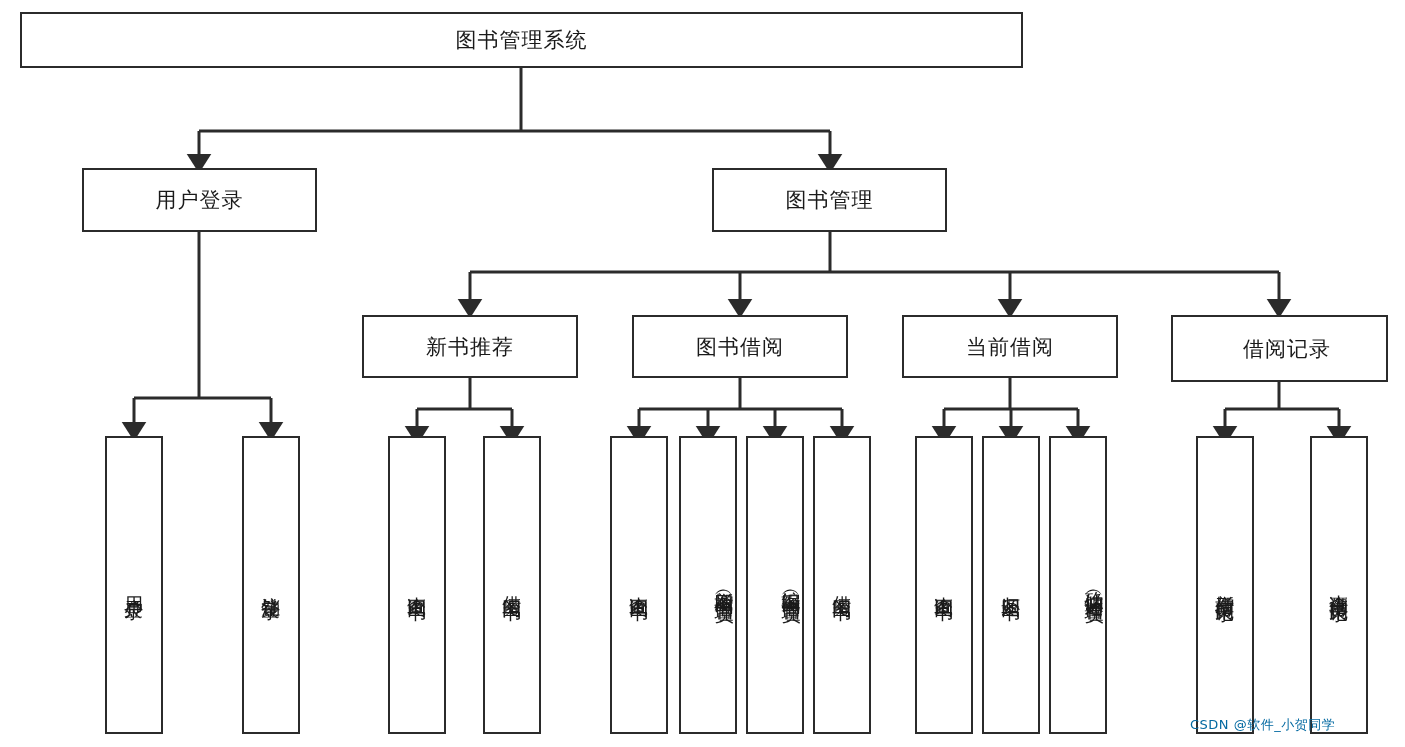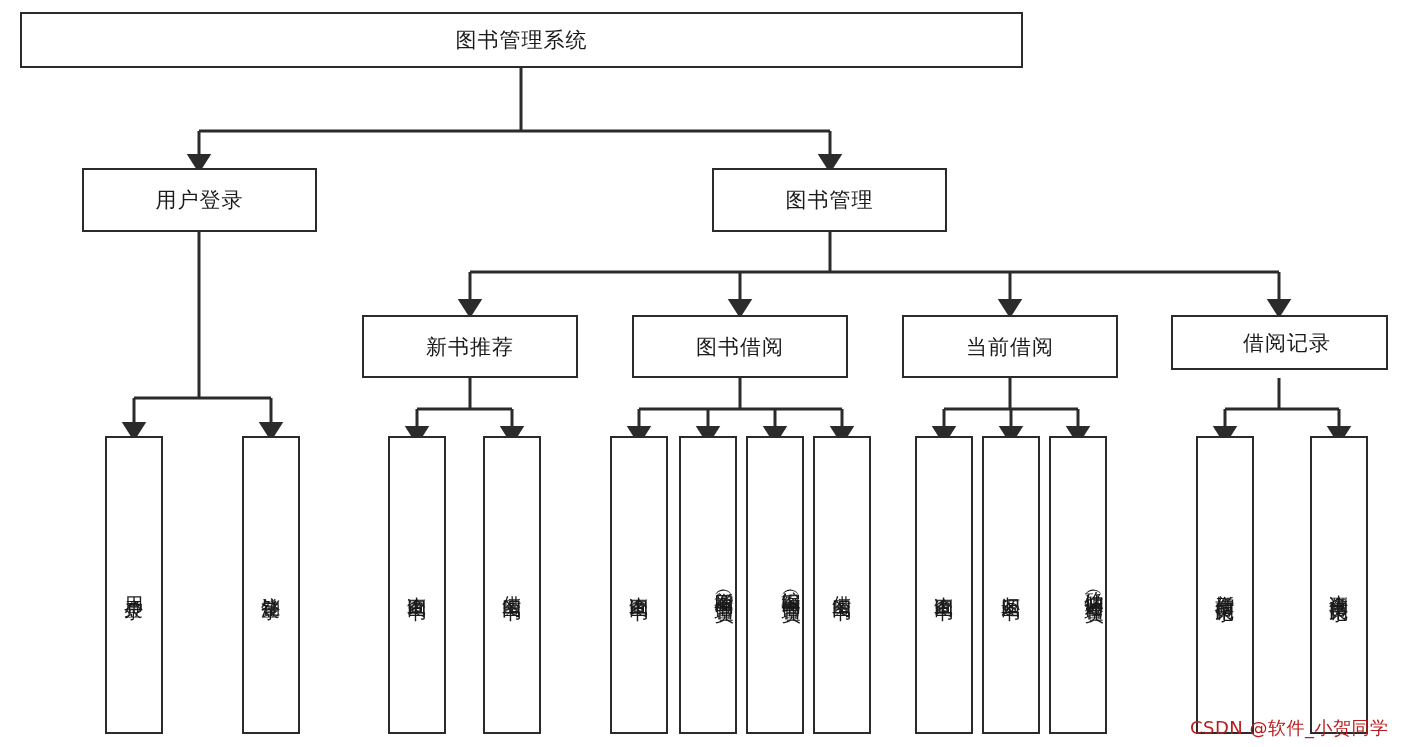--- a/index.html
+++ b/index.html
@@ -7,21 +7,21 @@
   #canvas{position:relative;width:1405px;height:747px;overflow:hidden;background:#fff;}
   svg.edges{position:absolute;left:0;top:0;width:1405px;height:747px;}
   .node{position:absolute;box-sizing:border-box;border:2px solid #2b2b2b;background:#ffffff;
         display:flex;align-items:center;justify-content:center;text-align:right;
         color:#1a1a1a;}
   .node.h{font-size:21px;letter-spacing:1px;}
   .node.v{font-size:19px;writing-mode:vertical-rl;text-orientation:upright;
           line-height:1.12;letter-spacing:2px;padding:8px 0;
           align-items:flex-start;justify-content:center;}
   .node.v.centerv{align-items:center;}
-  .watermark{position:absolute;color:#b91c1c;font-size:18px;letter-spacing:.5px;
+  .watermark{position:absolute;color:#0369a1;font-size:13px;letter-spacing:.5px;
              white-space:nowrap;}
 </style>
 </head>
 <body>
 
 <div id="canvas">
 
   <svg class="edges" viewBox="0 0 1405 747" xmlns="http://www.w3.org/2000/svg">
     <defs>
       <marker id="ah" markerWidth="11" markerHeight="11" refX="1.5" refY="4.2" orient="auto" markerUnits="strokeWidth">
@@ -73,21 +73,21 @@
   </svg>
 
   <div class="node h" style="left:20px;top:12px;width:1003px;height:56px;">图书管理系统</div>
 
   <div class="node h" style="left:82px;top:168px;width:235px;height:64px;">用户登录</div>
   <div class="node h" style="left:712px;top:168px;width:235px;height:64px;">图书管理</div>
 
   <div class="node h" style="left:362px;top:315px;width:216px;height:63px;">新书推荐</div>
   <div class="node h" style="left:902px;top:315px;width:216px;height:63px;">当前借阅</div>
   <div class="node h" style="left:632px;top:315px;width:216px;height:63px;">图书借阅</div>
-  <div class="node h" style="left:1171px;top:315px;width:217px;height:55px;padding-left:15px;">借阅记录</div>
+  <div class="node h" style="left:1171px;top:315px;width:217px;height:67px;padding-left:15px;">借阅记录</div>
 
   <div class="node v centerv" style="left:105px;top:436px;width:58px;height:298px;">用户登录</div>
   <div class="node v centerv" style="left:242px;top:436px;width:58px;height:298px;">注销登录</div>
 
   <div class="node v centerv" style="left:388px;top:436px;width:58px;height:298px;">查询图书</div>
   <div class="node v centerv" style="left:483px;top:436px;width:58px;height:298px;">借阅图书</div>
 
   <div class="node v centerv" style="left:610px;top:436px;width:58px;height:298px;">查询图书</div>
   <div class="node v" style="left:679px;top:436px;width:58px;height:298px;">新增图书（管理员）</div>
   <div class="node v" style="left:746px;top:436px;width:58px;height:298px;">编辑图书（管理员）</div>

